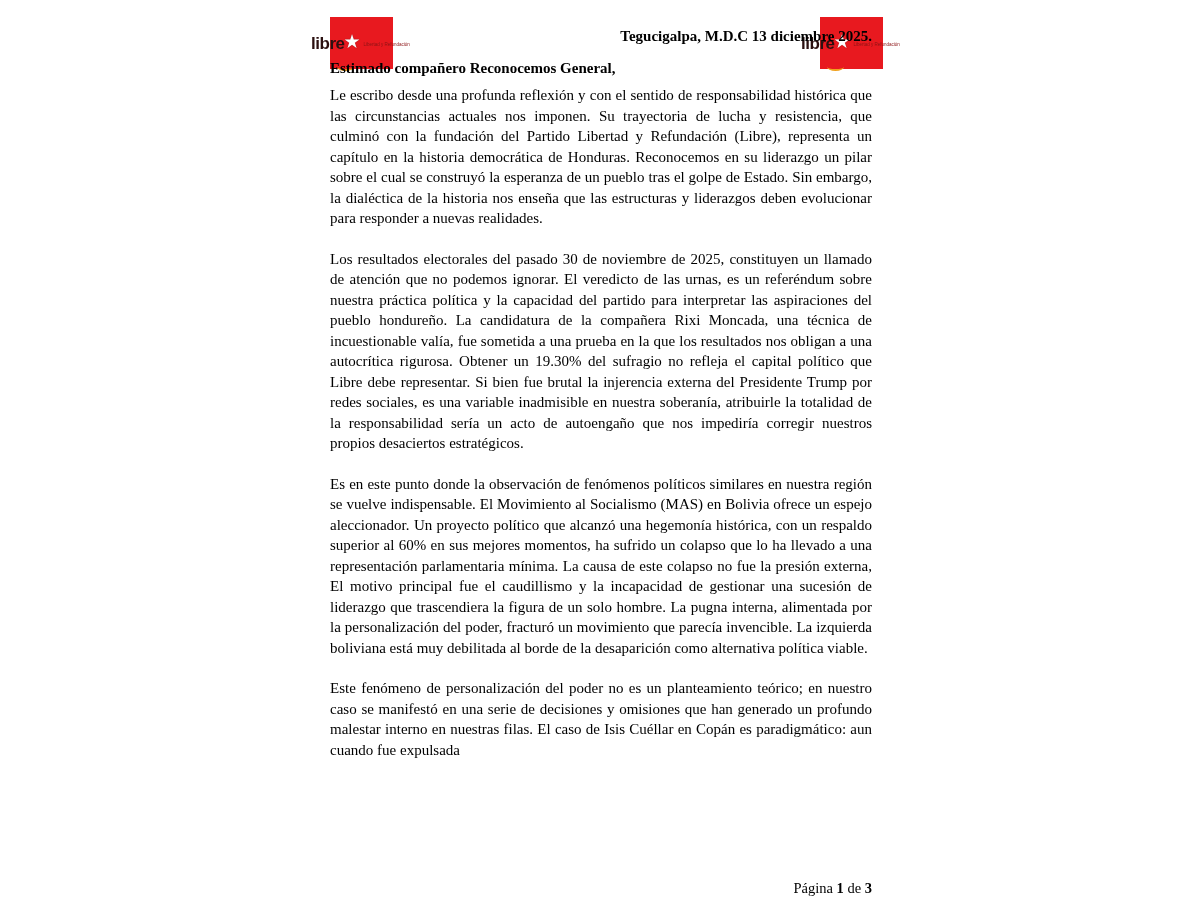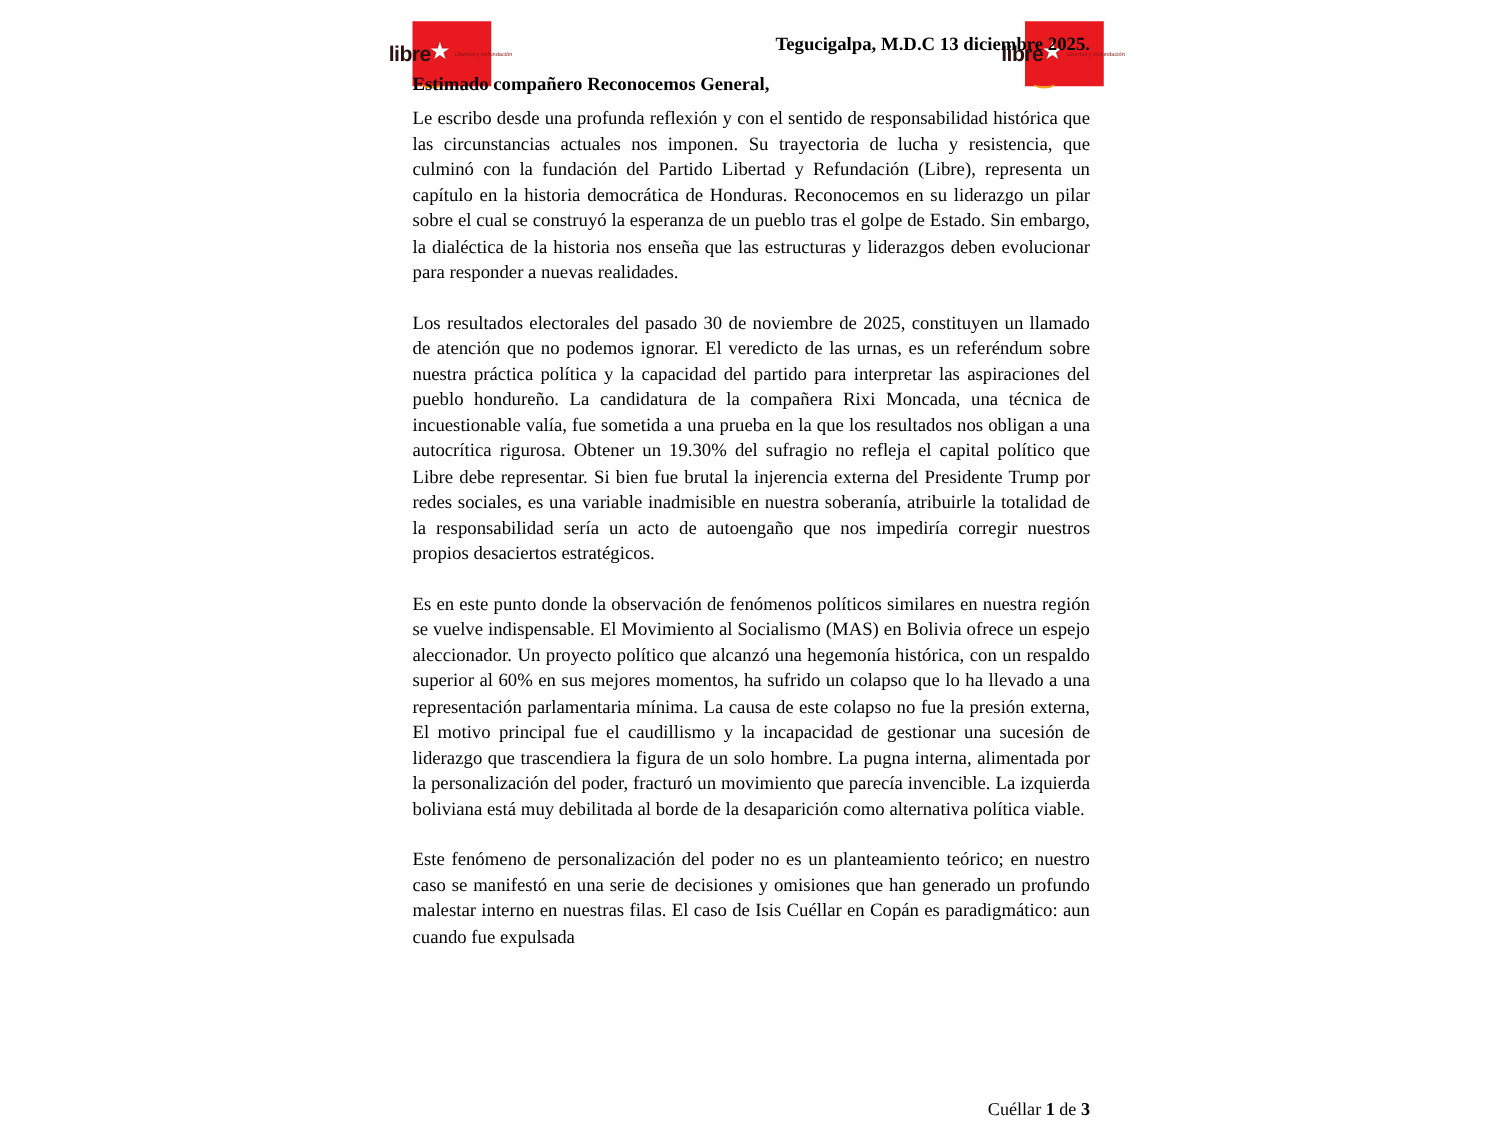--- a/index.html
+++ b/index.html
@@ -145,19 +145,19 @@
   <main class="content">
     <p class="dateline">Tegucigalpa, M.D.C 13 diciembre 2025.</p>
     <p class="salutation">Estimado compañero Reconocemos General,</p>
     <p class="body-para first">Le escribo desde una profunda reflexión y con el sentido de responsabilidad histórica que las circunstancias actuales nos imponen. Su trayectoria de lucha y resistencia, que culminó con la fundación del Partido Libertad y Refundación (Libre), representa un capítulo en la historia democrática de Honduras. Reconocemos en su liderazgo un pilar sobre el cual se construyó la esperanza de un pueblo tras el golpe de Estado. Sin embargo, la dialéctica de la historia nos enseña que las estructuras y liderazgos deben evolucionar para responder a nuevas realidades.</p>
     <p class="body-para">Los resultados electorales del pasado 30 de noviembre de 2025, constituyen un llamado de atención que no podemos ignorar. El veredicto de las urnas, es un referéndum sobre nuestra práctica política y la capacidad del partido para interpretar las aspiraciones del pueblo hondureño. La candidatura de la compañera Rixi Moncada, una técnica de incuestionable valía, fue sometida a una prueba en la que los resultados nos obligan a una autocrítica rigurosa. Obtener un 19.30% del sufragio no refleja el capital político que Libre debe representar. Si bien fue brutal la injerencia externa del Presidente Trump por redes sociales, es una variable inadmisible en nuestra soberanía, atribuirle la totalidad de la responsabilidad sería un acto de autoengaño que nos impediría corregir nuestros propios desaciertos estratégicos.</p>
     <p class="body-para">Es en este punto donde la observación de fenómenos políticos similares en nuestra región se vuelve indispensable. El Movimiento al Socialismo (MAS) en Bolivia ofrece un espejo aleccionador. Un proyecto político que alcanzó una hegemonía histórica, con un respaldo superior al 60% en sus mejores momentos, ha sufrido un colapso que lo ha llevado a una representación parlamentaria mínima. La causa de este colapso no fue la presión externa, El motivo principal fue el caudillismo y la incapacidad de gestionar una sucesión de liderazgo que trascendiera la figura de un solo hombre. La pugna interna, alimentada por la personalización del poder, fracturó un movimiento que parecía invencible. La izquierda boliviana está muy debilitada al borde de la desaparición como alternativa política viable.</p>
     <p class="body-para">Este fenómeno de personalización del poder no es un planteamiento teórico; en nuestro caso se manifestó en una serie de decisiones y omisiones que han generado un profundo malestar interno en nuestras filas. El caso de Isis Cuéllar en Copán es paradigmático: aun cuando fue expulsada</p>
   </main>
 
   <div class="page-footer">
-    <span>Cuéllar</span>
+    <span>Página</span>
     <span class="b">1</span>
     <span>de</span>
     <span class="b">3</span>
   </div>
 
 </div>
 
 </body></html>

